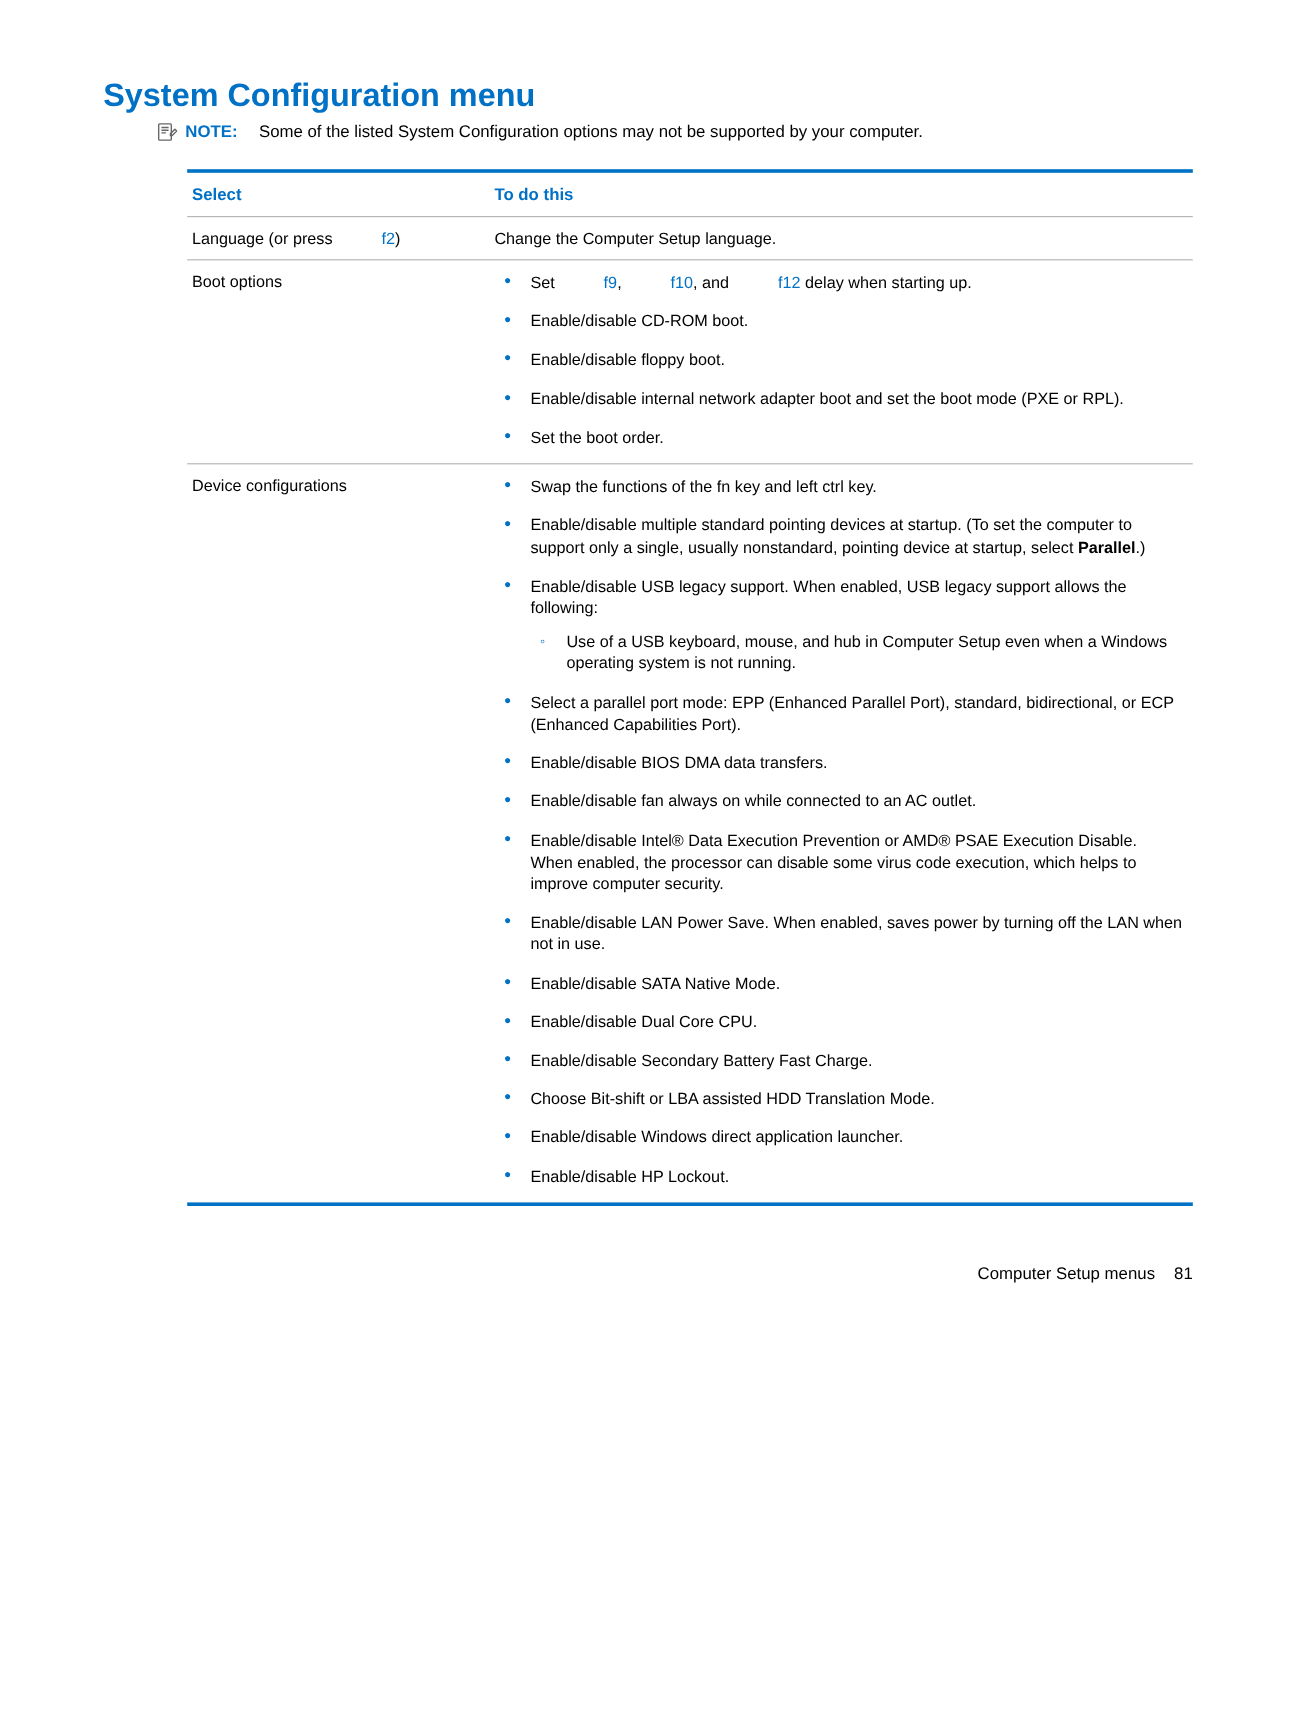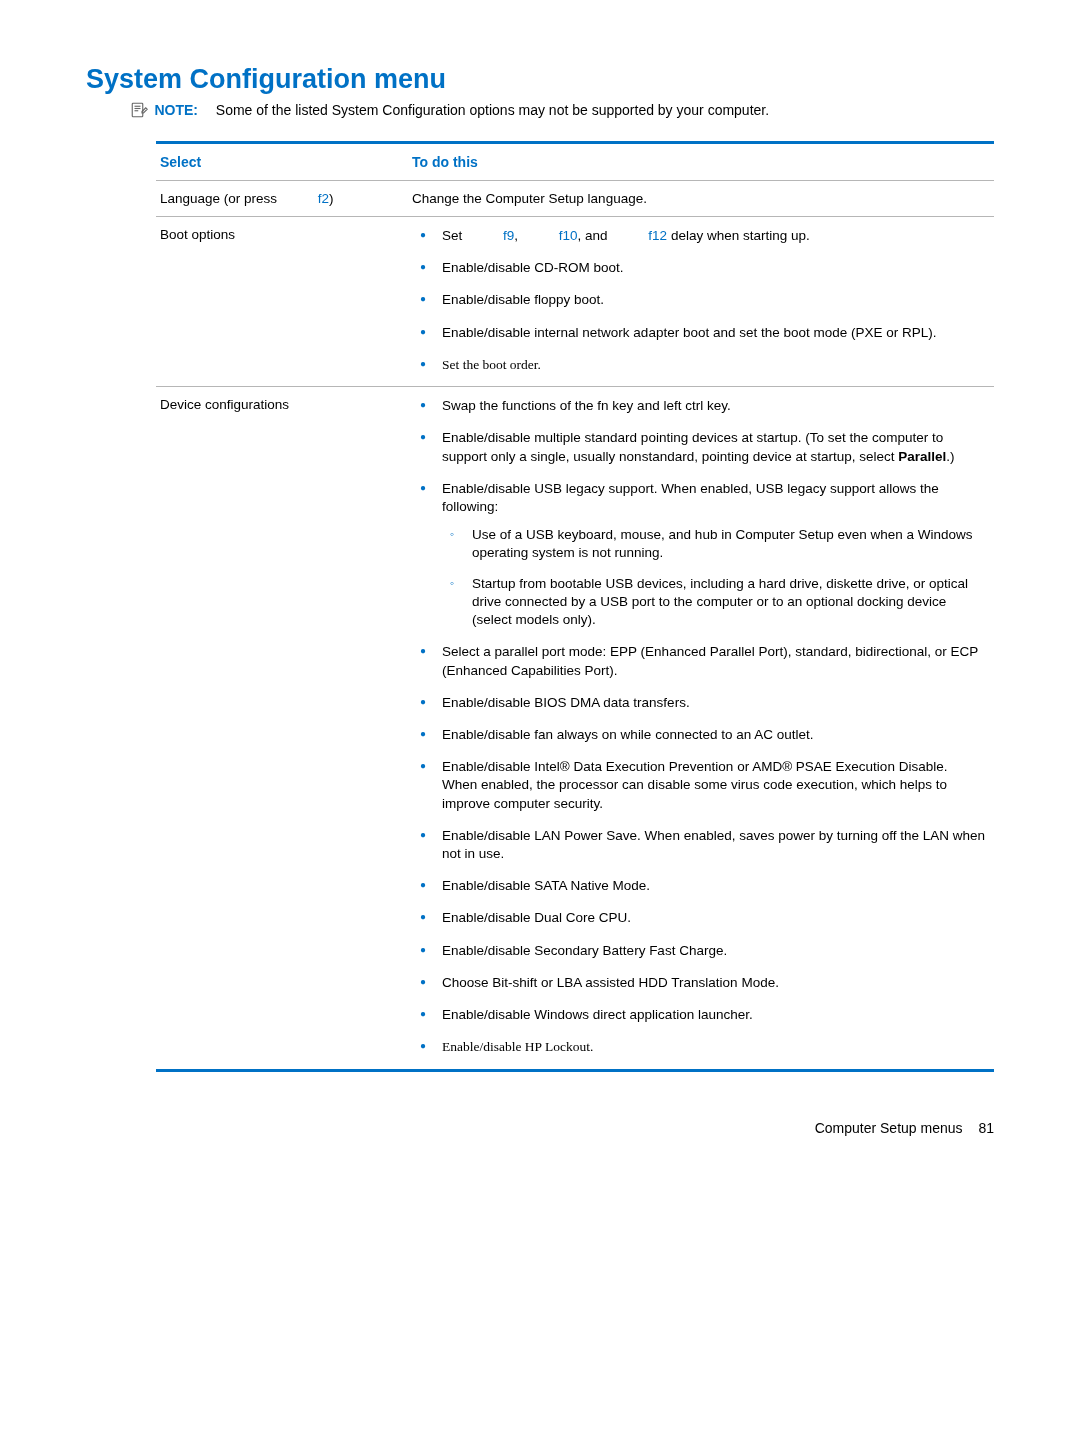--- a/index.html
+++ b/index.html
@@ -71,21 +71,21 @@
     list-style: none;
     margin: 0;
     padding: 0;
   }
   ul.bullets > li {
     position: relative;
     padding-left: 30px;
     margin: 0 0 14px 0;
     line-height: 1.35;
   }
-  ul.bullets > li:last-child { margin-bottom: 2px; font-family: Liberation Serif, serif; }
+  ul.bullets > li:last-child { margin-bottom: 2px; }
   ul.bullets > li::before {
     content: "\25CF";
     position: absolute;
     left: 8px;
     top: 1px;
     color: #0071c5;
     font-size: 10px;
   }
   ul.sub {
     list-style: none;
@@ -177,21 +177,20 @@
       <div class="col-right">
         <ul class="bullets">
           <li>Swap the functions of the fn key and left ctrl key.</li>
           <li>
             <span>Enable/disable multiple standard pointing devices at startup. (To set the computer to support only a single, usually nonstandard, pointing device at startup, select </span><span class="inline-bold">Parallel</span><span>.)</span>
           </li>
           <li>
             <span>Enable/disable USB legacy support. When enabled, USB legacy support allows the following:</span>
             <ul class="sub">
               <li>Use of a USB keyboard, mouse, and hub in Computer Setup even when a Windows operating system is not running.</li>
-              <li>Startup from bootable USB devices, including a hard drive, diskette drive, or optical drive connected by a USB port to the computer or to an optional docking device (select models only).</li>
             </ul>
           </li>
           <li>Select a parallel port mode: EPP (Enhanced Parallel Port), standard, bidirectional, or ECP (Enhanced Capabilities Port).</li>
           <li>Enable/disable BIOS DMA data transfers.</li>
           <li>Enable/disable fan always on while connected to an AC outlet.</li>
           <li>Enable/disable Intel® Data Execution Prevention or AMD® PSAE Execution Disable. When enabled, the processor can disable some virus code execution, which helps to improve computer security.</li>
           <li>Enable/disable LAN Power Save. When enabled, saves power by turning off the LAN when not in use.</li>
           <li>Enable/disable SATA Native Mode.</li>
           <li>Enable/disable Dual Core CPU.</li>
           <li>Enable/disable Secondary Battery Fast Charge.</li>

